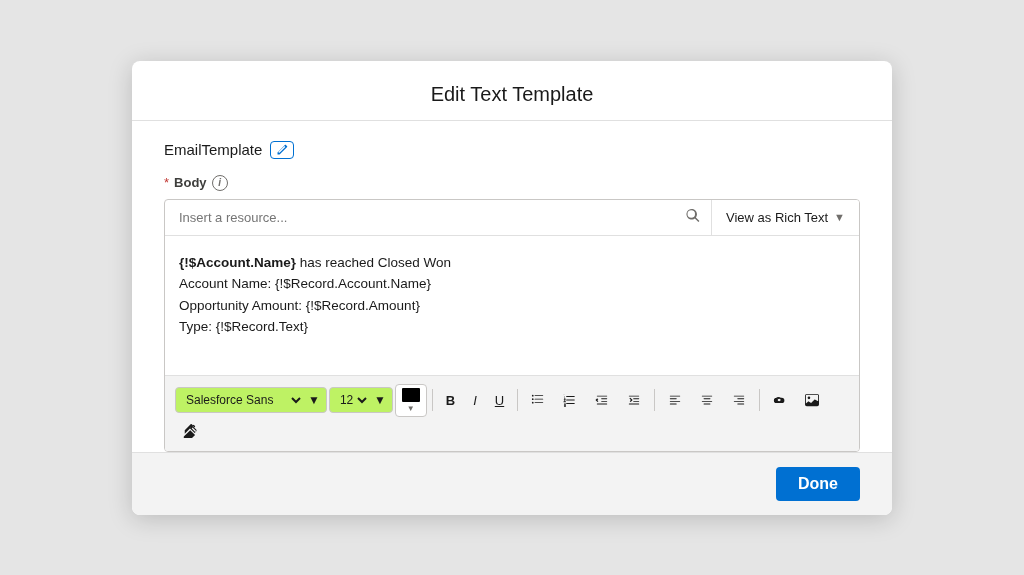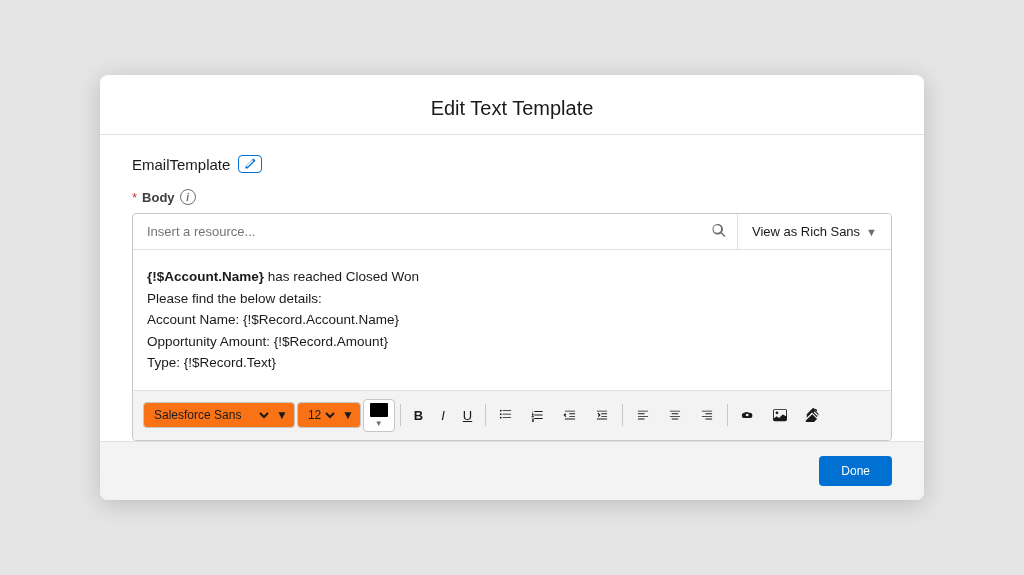--- a/index.html
+++ b/index.html
@@ -5,21 +5,21 @@
     * { box-sizing: border-box; margin: 0; padding: 0; }
     body {
       background: #e5e5e5;
       display: flex;
       align-items: center;
       justify-content: center;
       min-height: 100vh;
       font-family: 'Segoe UI', Arial, sans-serif;
     }
     .modal-wrapper {
-      width: 824px;
+      width: 760px;
       background: #fff;
       border-radius: 8px;
       box-shadow: 0 4px 24px rgba(0,0,0,0.18);
       overflow: hidden;
     }
     .modal-header {
       padding: 22px 32px 14px;
       border-bottom: 1px solid #e0e0e0;
       text-align: center;
     }
@@ -146,21 +146,21 @@
       display: flex;
       align-items: center;
       gap: 2px;
       padding: 8px 10px;
       background: #f3f3f3;
       flex-wrap: wrap;
     }
     .toolbar-select {
       border: 1px solid #c9c7c5;
       border-radius: 4px;
-      background: #f97316;
+      background: #bef264;
       padding: 4px 6px;
       font-size: 12px;
       color: #1a1a1a;
       cursor: pointer;
       display: flex;
       align-items: center;
       gap: 4px;
     }
     .font-select { min-width: 120px; }
     .size-select { min-width: 52px; }
@@ -215,24 +215,24 @@
       background: #fff;
       font-size: 13px;
       cursor: pointer;
       color: #1a1a1a;
     }
     .btn-done {
       padding: 8px 22px;
       border: none;
       border-radius: 4px;
       background: #0070d2;
-      font-size: 12px;
+      font-size: 16px;
       cursor: pointer;
       color: #fff;
-      font-weight: 400;
+      font-weight: 700;
     }
     select.native-select {
       border: none;
       background: transparent;
       font-size: 12px;
       color: #1a1a1a;
       outline: none;
       cursor: pointer;
     }
   </style>
@@ -267,28 +267,27 @@
       <div class="resource-row">
         <div class="resource-input-wrap">
           <input class="resource-input" type="text" placeholder="Insert a resource..." style="">
           <span class="search-icon-wrap">
             <svg width="15" height="15" viewBox="0 0 20 20" fill="#706e6b">
               <path d="M13.22 12.51a7 7 0 1 0-1.42 1.42l4.69 4.68 1.42-1.42-4.69-4.68zm-6.22.49a5 5 0 1 1 0-10 5 5 0 0 1 0 10z"></path>
             </svg>
           </span>
         </div>
         <button class="view-rich-btn">
-          <span>View as Rich Sans</span>
+          <span>View as Rich Text</span>
           <span class="chevron">▼</span>
         </button>
       </div>
 
       <div class="text-content-area" contenteditable="true" style="">
         <div><span class="bold">{!$Account.Name}</span> has reached Closed Won</div>
-        <div>Please find the below details:</div>
         <div>Account Name: {!$Record.Account.Name}</div>
         <div>Opportunity Amount: {!$Record.Amount}</div>
         <div>Type: {!$Record.Text}</div>
       </div>
 
       <div class="toolbar">
 
         <div class="toolbar-select font-select">
           <select class="native-select">
             <option>Salesforce Sans</option>

